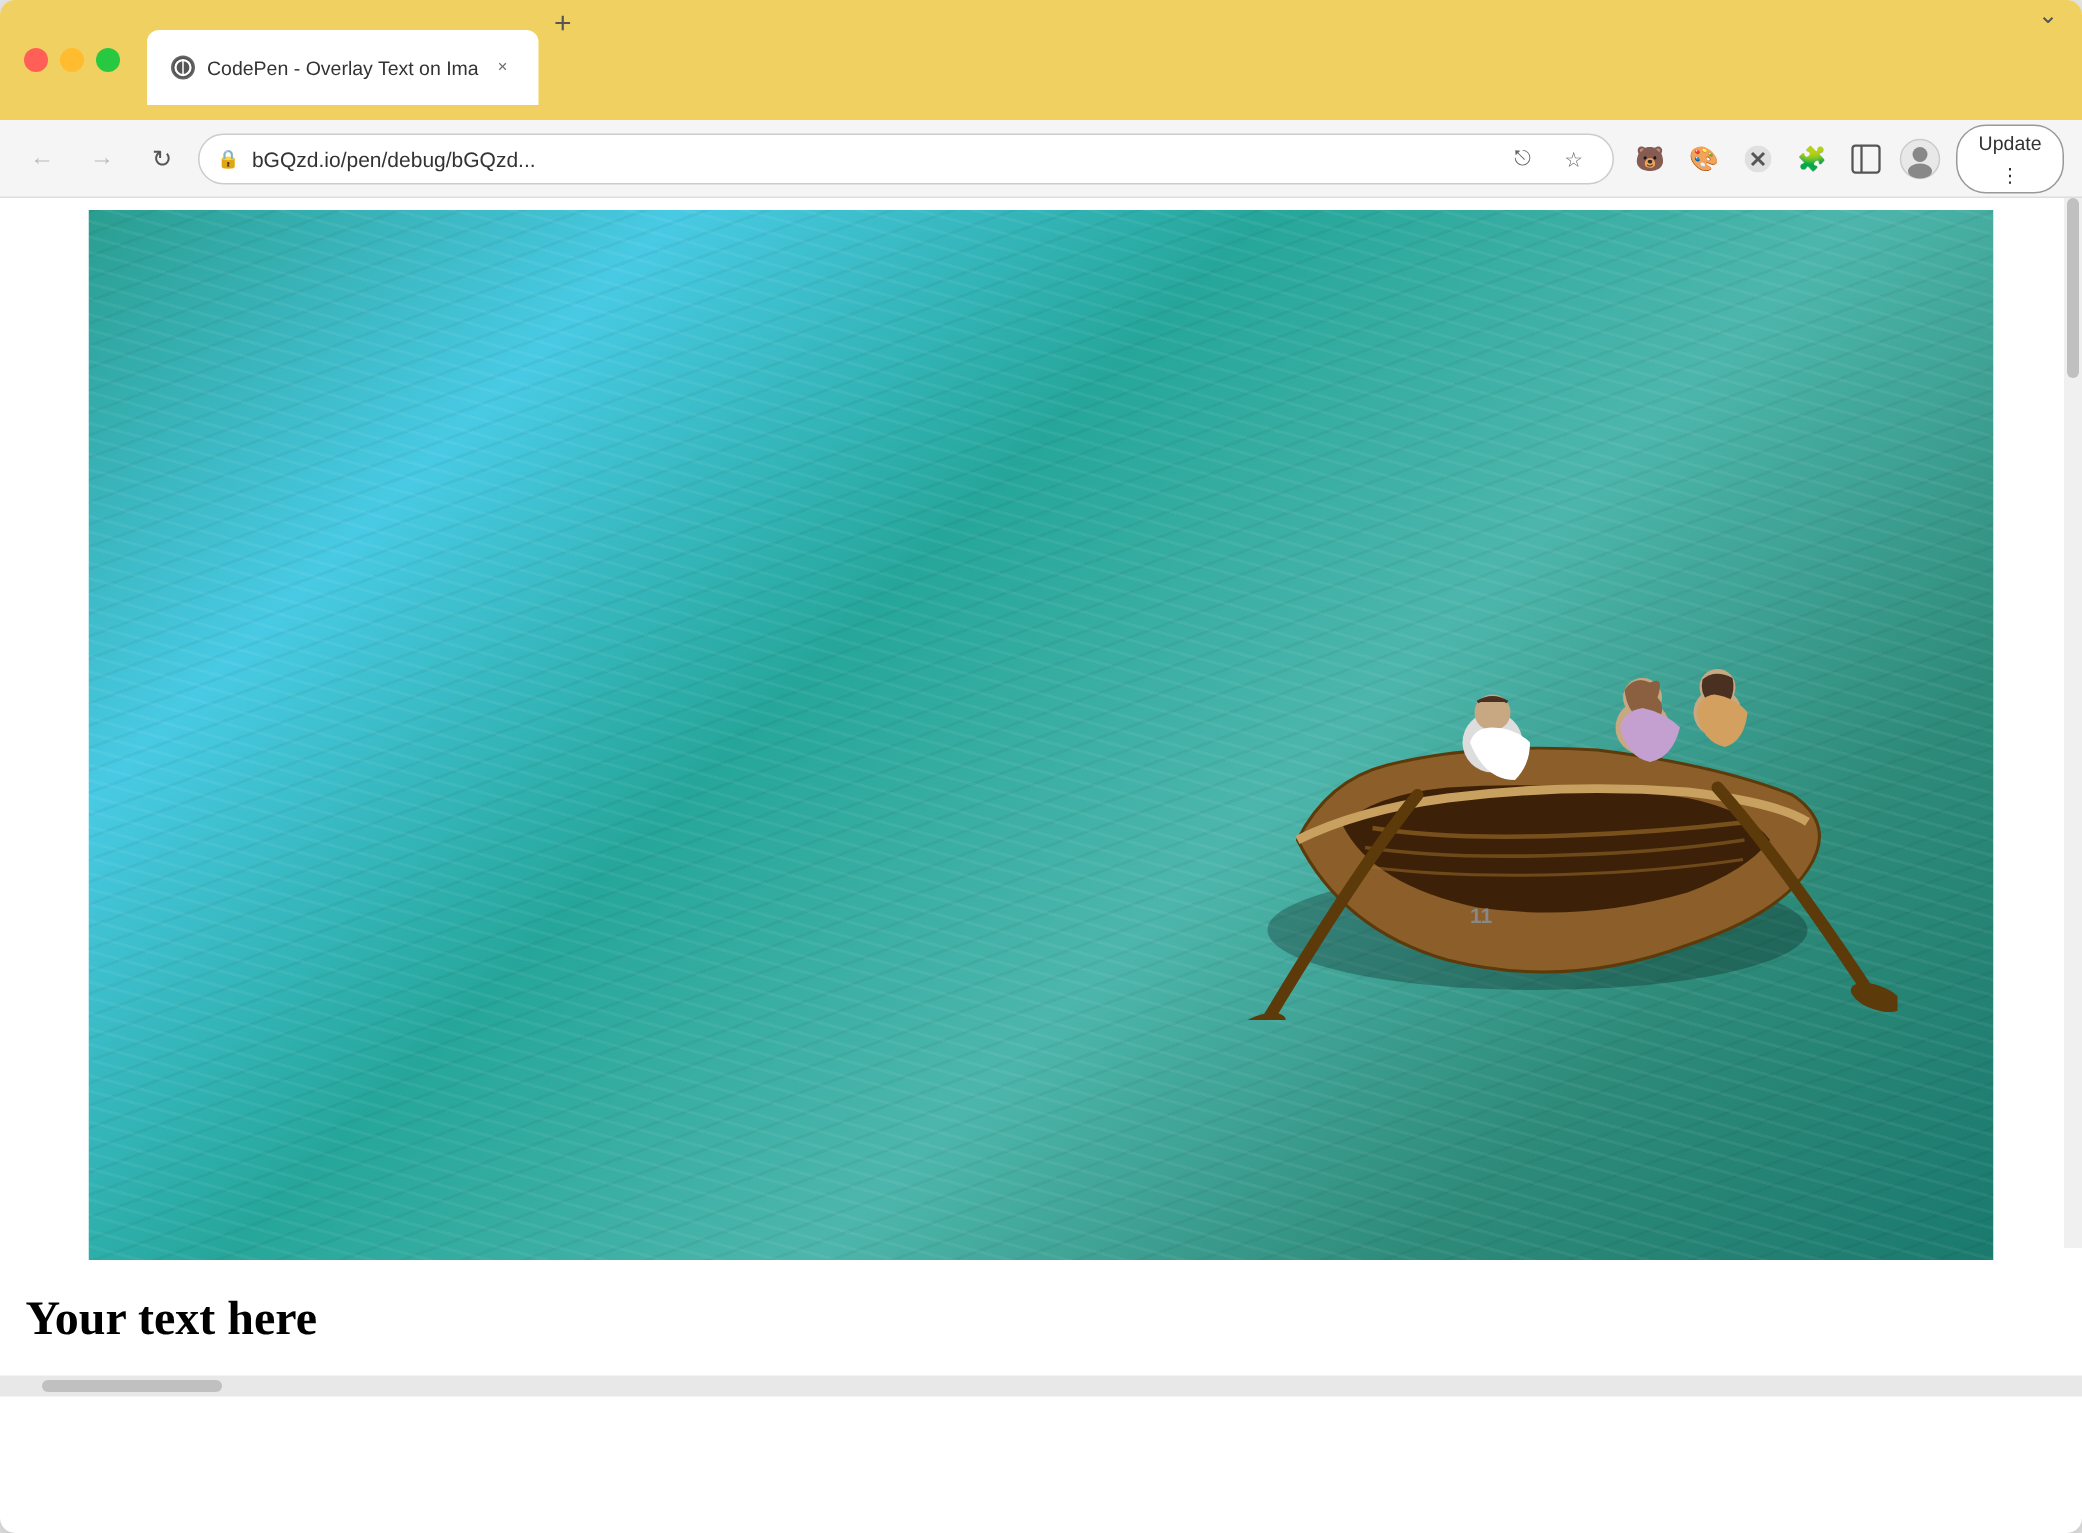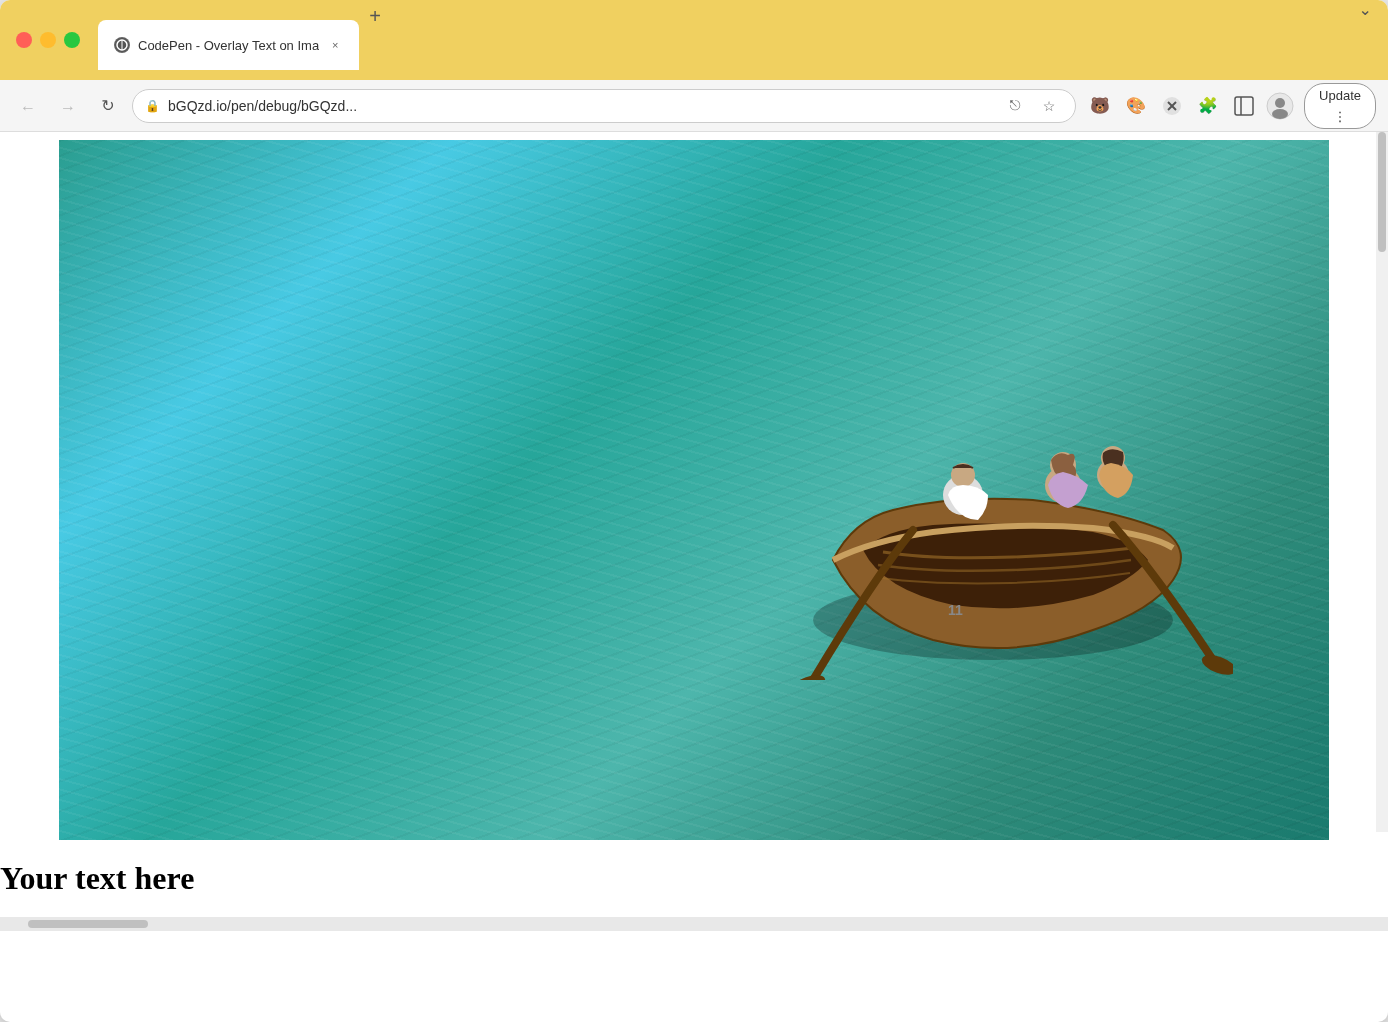--- a/index.html
+++ b/index.html
@@ -266,21 +266,21 @@
           transparent 0px,
           transparent 12px,
           rgba(0,0,0,0.04) 12px,
           rgba(0,0,0,0.04) 14px
         );
     }
 
     
     .boat-svg-container {
       position: absolute;
-      right: 96px;
+      right: 64px;
       top: 160px;
       width: 500px;
       height: 380px;
     }
 
     
     .wake-left {
       position: absolute;
       right: 320px;
       bottom: 120px;
@@ -296,21 +296,21 @@
       right: 60px;
       bottom: 80px;
       width: 280px;
       height: 220px;
       background: linear-gradient(to bottom-left, rgba(255,255,255,0.25), transparent);
       clip-path: polygon(0% 0%, 100% 100%, 0% 100%);
       border-radius: 0 0 80px 0;
     }
 
     .caption {
-      padding: 20px 0;
+      padding: 20px 17px;
       font-size: 32px;
       font-weight: bold;
       color: #000;
       font-family: Georgia, serif;
     }
 
     
     .scroll-area {
       position: absolute;
       right: 0;

